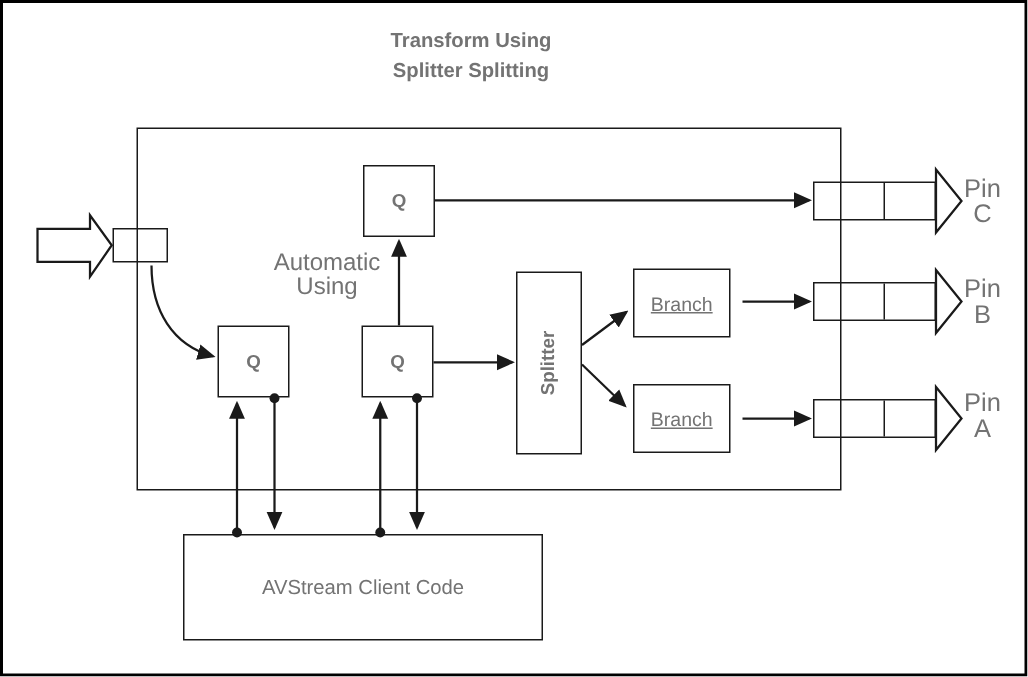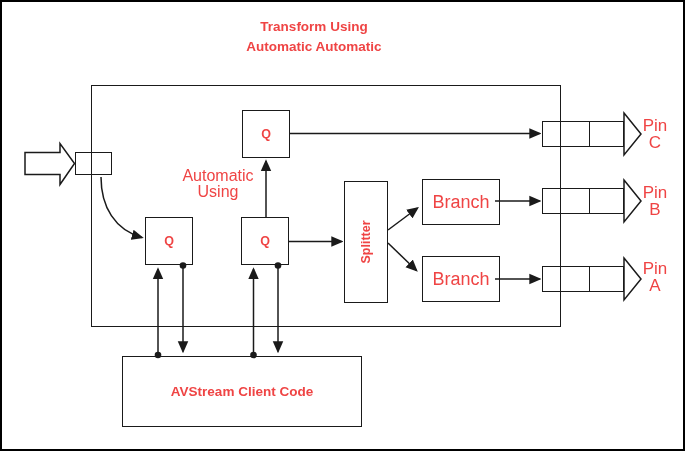--- a/index.html
+++ b/index.html
@@ -1,37 +1,37 @@
 <!DOCTYPE html>
 <html><head>
 <meta charset="utf-8">
 <style>
   html,body{margin:0;padding:0;background:#fff;}
   .frame{
     position:relative;width:685px;height:451px;box-sizing:border-box;
     border:2px solid #000;background:#fff;overflow:hidden;
-    font-family:"Liberation Sans",sans-serif;color:#ef4444;
+    font-family:"Liberation Sans",sans-serif;color:#737373;
   }
   .title{
     position:absolute;left:212px;top:15px;width:200px;text-align:center;
     font-weight:bold;font-size:13.5px;line-height:20px;
   }
   .container-box{
     position:absolute;left:89px;top:83px;width:470px;height:242px;
     border:1.6px solid #1a1a1a;box-sizing:border-box;background:transparent;
   }
   .box{
     position:absolute;border:1.6px solid #1a1a1a;box-sizing:border-box;background:#fff;
     display:flex;align-items:center;justify-content:center;text-align:center;
   }
   .qbox{width:48px;height:48px;font-weight:bold;font-size:12.5px;}
   .splitter{left:342px;top:179px;width:44px;height:122px;font-weight:bold;font-size:12.5px;}
   .vtext{transform:rotate(-90deg);white-space:nowrap;}
-  .branch{left:420px;width:78px;height:46px;font-size:18px;}
-  .client{left:120px;top:354px;width:240px;height:71px;font-weight:bold;font-size:13.5px;}
+  .branch{left:420px;width:65px;height:46px;font-size:13px;text-decoration:underline;}
+  .client{left:120px;top:354px;width:240px;height:71px;font-weight:normal;font-size:13.5px;}
   .port{
     position:absolute;left:73px;top:150px;width:37px;height:23px;
     border:1.5px solid #1a1a1a;box-sizing:border-box;background:transparent;
   }
   .pinrect{
     position:absolute;left:540px;width:82px;height:26px;
     border:1.5px solid #1a1a1a;box-sizing:border-box;background:transparent;
   }
   .pindiv{position:absolute;left:46px;top:0;bottom:0;width:0;border-left:1.5px solid #1a1a1a;}
   .pinlabel{
@@ -44,21 +44,21 @@
   }
   .wires{position:absolute;left:0;top:0;pointer-events:none;}
 </style>
 </head>
 <body>
 
 <div class="frame">
 
   <div class="title">
     <div>Transform Using</div>
-    <div>Automatic Automatic</div>
+    <div>Splitter Splitting</div>
   </div>
 
   <div class="container-box"></div>
 
   <div class="port"></div>
 
   <div class="box qbox" style="left:240px;top:108px">
     <span>Q</span>
   </div>
   <div class="box qbox" style="left:143px;top:215px">

